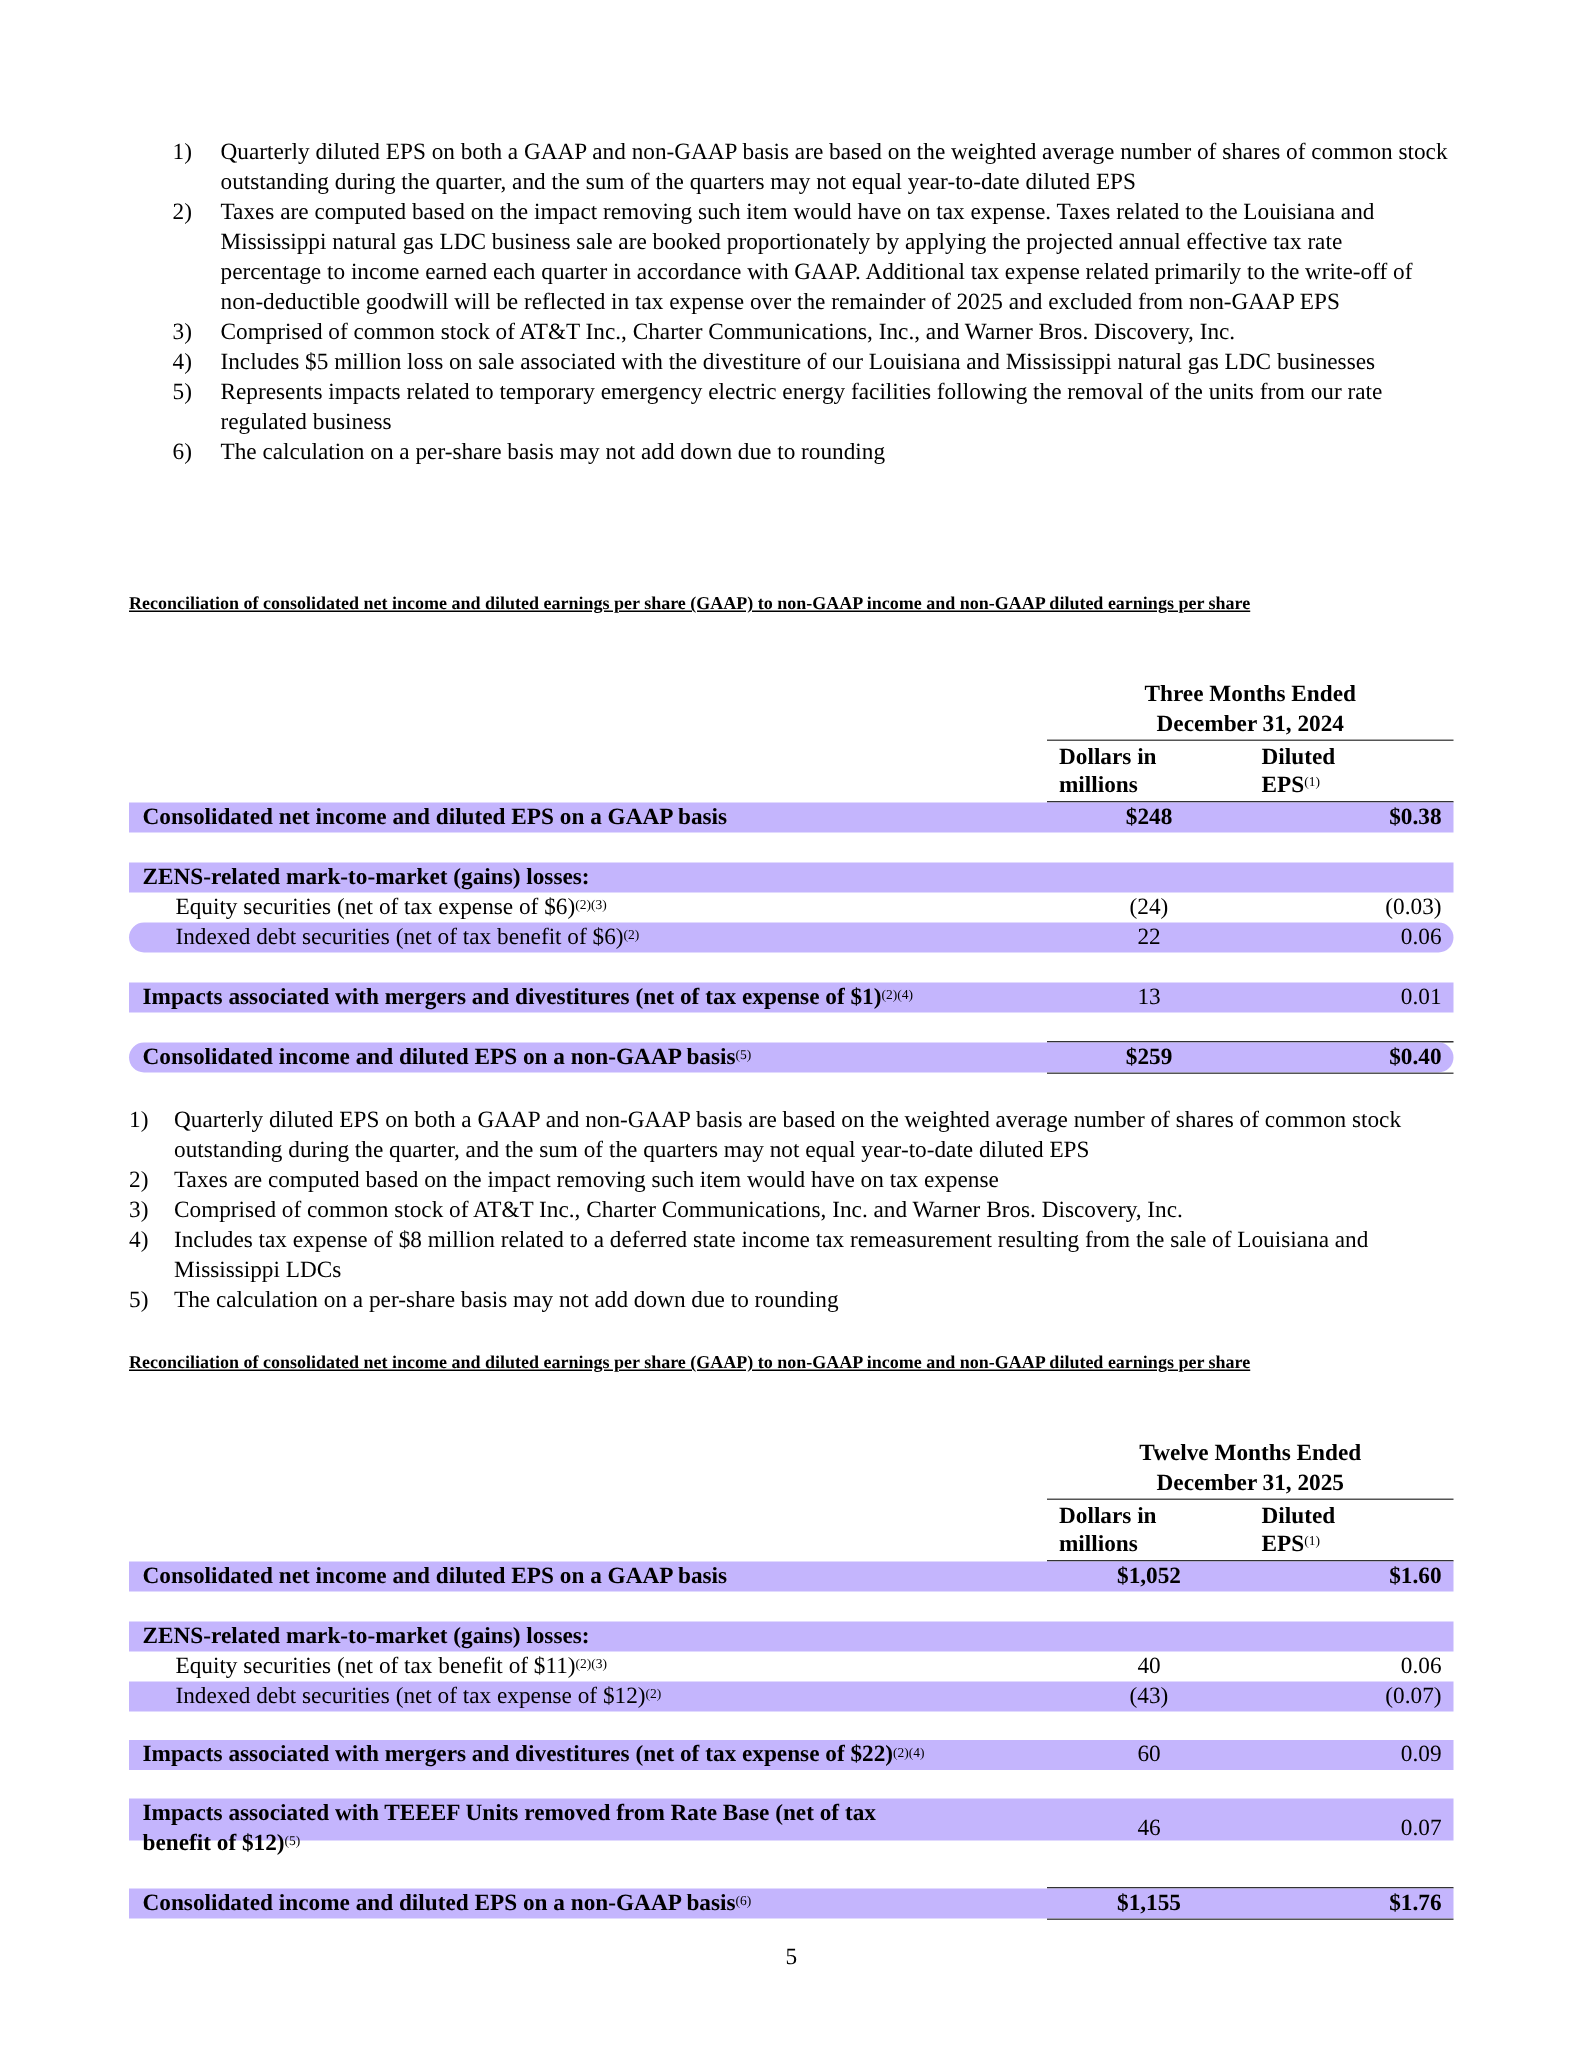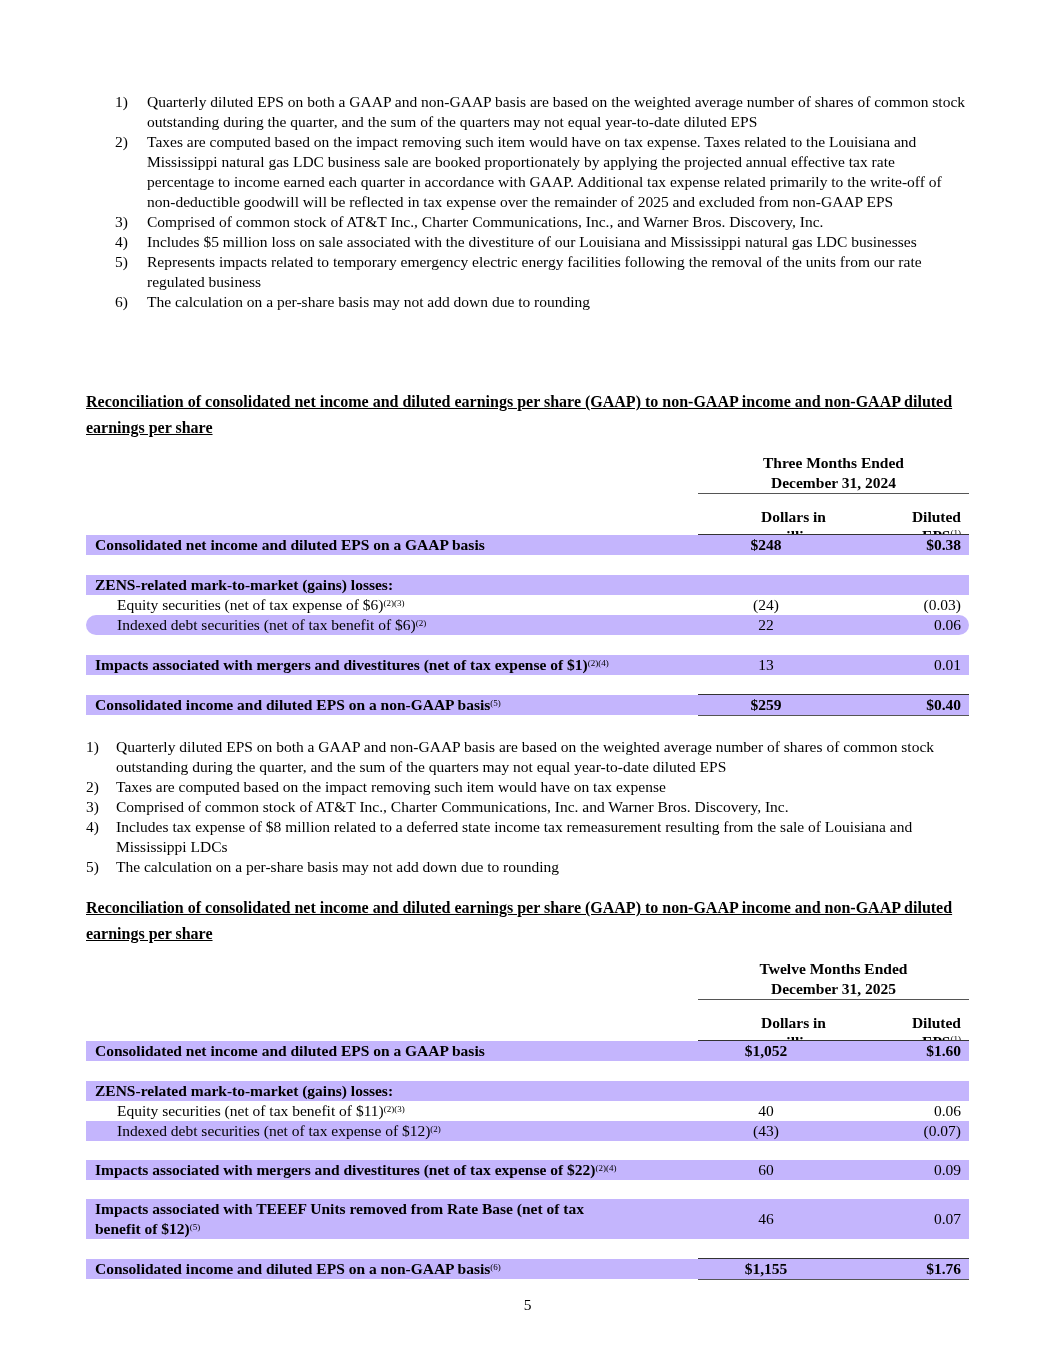--- a/index.html
+++ b/index.html
@@ -5,42 +5,42 @@
   html, body { margin:0; padding:0; background:#ffffff; }
   body { width:1055px; height:1365px; position:relative; overflow:hidden;
          font-family:"Liberation Serif", "DejaVu Serif", serif; color:#000; font-size:15.5px; }
   .notes { position:absolute; left:115px; width:850px; margin:0; padding:0; list-style:none; }
   .notes li { display:flex; line-height:20px; }
   .notes .num { width:32px; flex:0 0 32px; }
   .notes .txt { flex:1; }
   .notes1 { top:92px; }
   .notes2 { top:737px; left:86px; width:860px; }
   .notes2 .num { width:30px; flex:0 0 30px; }
-  .heading { position:absolute; left:86px; width:890px; font-weight:bold; font-size:16px;
+  .heading { position:absolute; left:86px; width:890px; font-weight:bold; font-size:12px;
              line-height:26px; text-decoration:underline; }
   .h1 { top:389px; }
   .h2 { top:895px; }
   .tbl { position:absolute; left:86px; width:883px; }
   .t1 { top:453px; }
   .t2 { top:959px; }
   .period { position:absolute; left:612px; width:271px; text-align:center; font-weight:bold; line-height:20px; top:0; }
   .period-border { position:absolute; left:612px; width:271px; top:40px; border-top:1px solid #555; }
-  .colhdr { position:absolute; top:42px; width:120px; text-align:right; font-weight:bold; line-height:19px;margin-top:12px; }
+  .colhdr { position:absolute; top:42px; width:120px; text-align:left; font-weight:bold; line-height:19px; }
   .c1 { left:620px; }
   .c2 { left:755px; }
   sup { font-size:9px; vertical-align:top; position:relative; top:-2px; font-weight:normal; }
   .row { position:absolute; left:0; width:883px; height:20px; line-height:20px; }
   .row.blue { background:#c4b5fd; }
   .row .lab { position:absolute; left:9px; white-space:nowrap; }
   .row .lab.ind { left:31px; }
   .row .lab.bold { font-weight:bold; }
   .row .v1 { position:absolute; left:620px; width:120px; text-align:center; }
   .row .v2 { position:absolute; left:755px; width:120px; text-align:right; }
   .row .bold { font-weight:bold; }
-  .row.tall { height:40px; line-height:20px; }
+  .row.tall { height:28px; line-height:20px; }
   .row.tall .v1, .row.tall .v2 { top:10px; }
   .topline { position:absolute; left:612px; width:271px; border-top:1px solid #333; }
   .botline { position:absolute; left:612px; width:271px; border-top:1.5px solid #555; }
   .pagenum { position:absolute; top:1296px; left:0; width:1055px; text-align:center; }
 </style>
 </head>
 <body>
 
 <ol class="notes notes1">
   <li>
@@ -104,21 +104,21 @@
     <span class="lab ind"><span>Indexed debt securities (net of tax benefit of $6)</span><sup>(2)</sup></span>
     <span class="v1">22</span>
     <span class="v2">0.06</span>
   </div>
   <div class="row blue" style="top:202px;">
     <span class="lab bold"><span>Impacts associated with mergers and divestitures (net of tax expense of $1)</span><sup>(2)(4)</sup></span>
     <span class="v1">13</span>
     <span class="v2">0.01</span>
   </div>
   <div class="topline" style="top:241px;"></div>
-  <div class="row blue" style="top:242px;">
+  <div class="row blue" style="top:242px;border-radius:10px;">
     <span class="lab bold"><span>Consolidated income and diluted EPS on a non-GAAP basis</span><sup>(5)</sup></span>
     <span class="v1 bold">$259</span>
     <span class="v2 bold">$0.40</span>
   </div>
   <div class="botline" style="top:262px;"></div>
 </div>
 
 <ol class="notes notes2">
   <li>
       <span class="num">1)</span>

